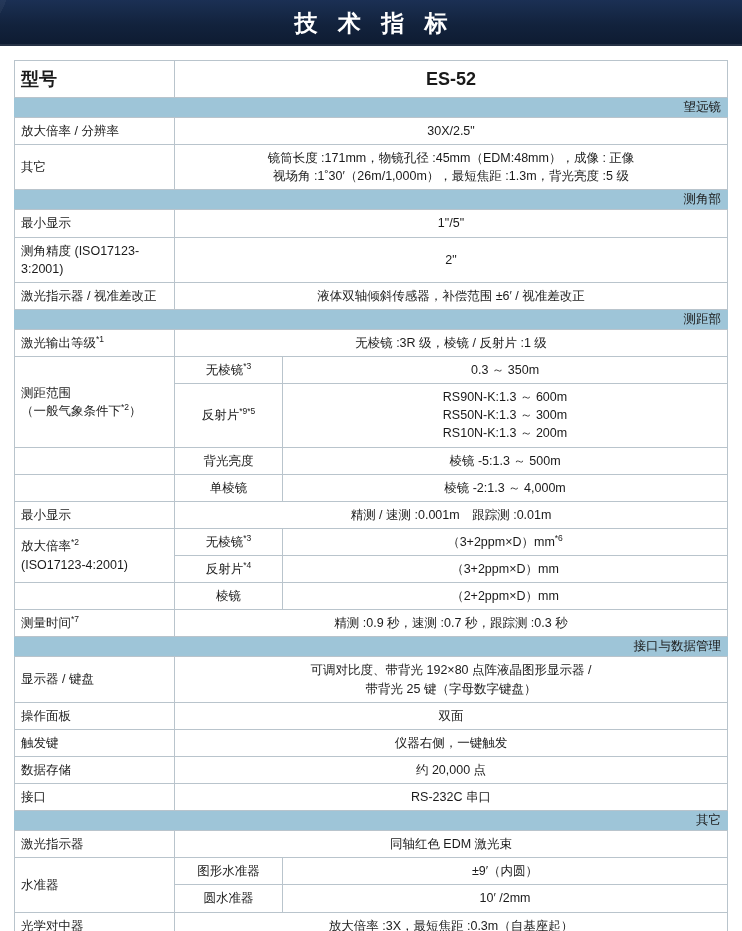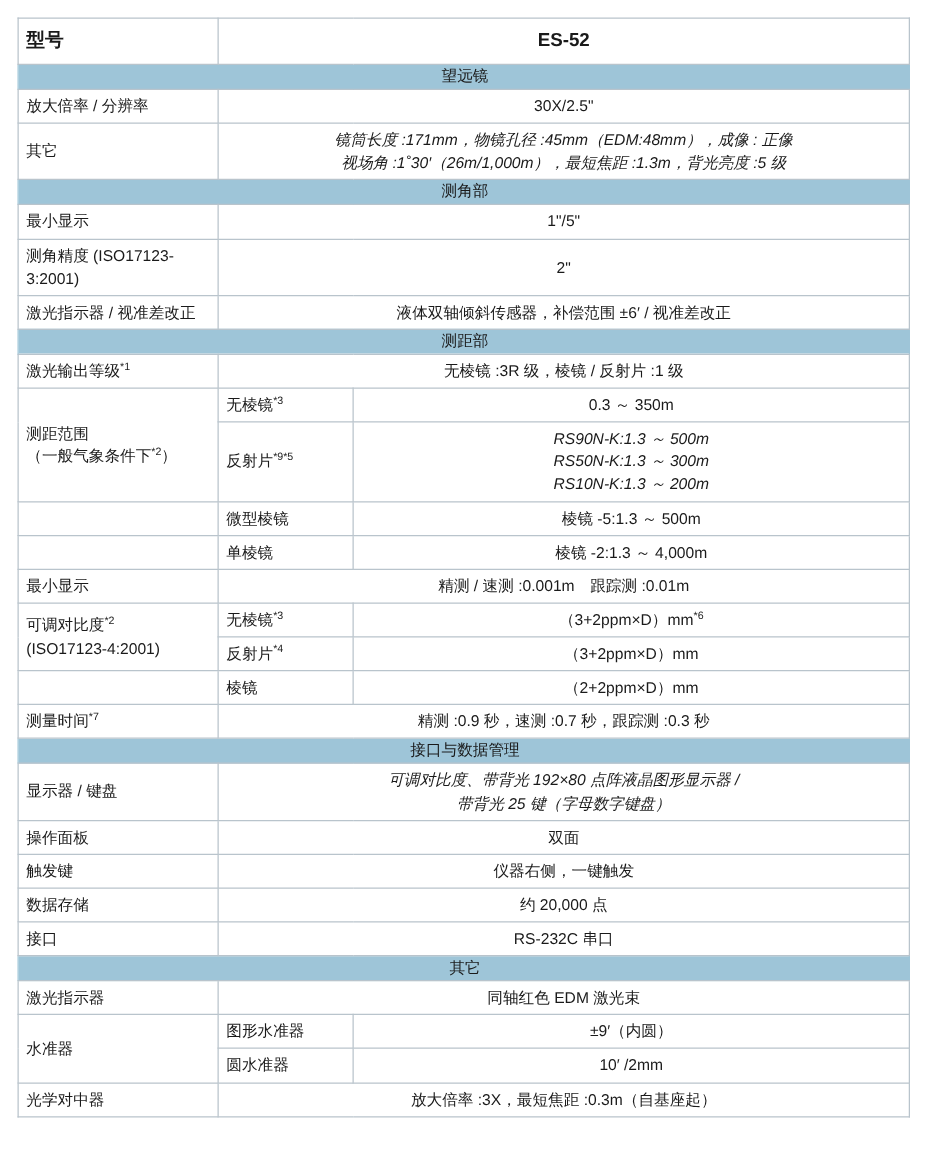--- a/index.html
+++ b/index.html
@@ -67,59 +67,61 @@
     background: #ffffff;
   }
   .c-label { width: 160px; }
   .c-sub   { width: 108px; }
   .c-val   { }
   td.label {
     text-align: left;
     padding-left: 8px;
   }
   td.sub {
-    text-align: left;
+    text-align: center;
   }
   td.val {
     text-align: center;
   }
   td.val-lines {
     text-align: center;
-    font-style: italic;
   }
   tr.section td {
     background: #9ec5d8;
     font-weight: normal;
-    text-align: center;
+    text-align: right;
     padding-left: 8px;
     border: 1px solid #9ec5d8;
     border-bottom: 1px solid #b9c4cc;
     height: 19px;
     line-height: 19px;
     padding-top: 0;
     padding-bottom: 0;
   }
   tr.model td.label,
   tr.model td.val {
     font-weight: bold;
-    font-size: 15px;
+    font-size: 18px;
     height: 28px;
   }
   sup {
     font-size: 8.5px;
     vertical-align: super;
     line-height: 0;
   }
   .l2 { display: block; }
 </style>
 </head>
 <body>
 
 <div class="page">
 
+  <div class="banner">
+    <div class="banner-title">技 术 指 标</div>
+  </div>
 
   <div class="table-wrap">
     <table class="spec">
       <colgroup>
         <col class="c-label">
         <col class="c-sub">
         <col class="c-val">
       </colgroup>
       <tbody>
 
@@ -178,44 +180,44 @@
         <td class="sub">
           <span>无棱镜</span><sup>*3</sup>
         </td>
         <td class="val">0.3 ～ 350m</td>
       </tr>
       <tr>
         <td class="sub">
           <span>反射片</span><sup>*9*5</sup>
         </td>
         <td class="val-lines">
-          <span class="l2">RS90N-K:1.3 ～ 500m</span>
+          <span class="l2">RS90N-K:1.3 ～ 600m</span>
           <span class="l2">RS50N-K:1.3 ～ 300m</span>
           <span class="l2">RS10N-K:1.3 ～ 200m</span>
         </td>
       </tr>
       <tr>
         <td class="label"></td>
-        <td class="sub">微型棱镜</td>
+        <td class="sub">背光亮度</td>
         <td class="val">棱镜 -5:1.3 ～ 500m</td>
       </tr>
       <tr>
         <td class="label"></td>
         <td class="sub">单棱镜</td>
         <td class="val">棱镜 -2:1.3 ～ 4,000m</td>
       </tr>
 
       <tr>
         <td class="label">最小显示</td>
         <td class="val" colspan="2">精测 / 速测 :0.001m　跟踪测 :0.01m</td>
       </tr>
 
       <tr>
         <td class="label" rowspan="2">
-          <span class="l2"><span>可调对比度</span><sup>*2</sup></span>
+          <span class="l2"><span>放大倍率</span><sup>*2</sup></span>
           <span class="l2">(ISO17123-4:2001)</span>
         </td>
         <td class="sub">
           <span>无棱镜</span><sup>*3</sup>
         </td>
         <td class="val">
           <span>（3+2ppm×D）mm</span><sup>*6</sup>
         </td>
       </tr>
       <tr>

